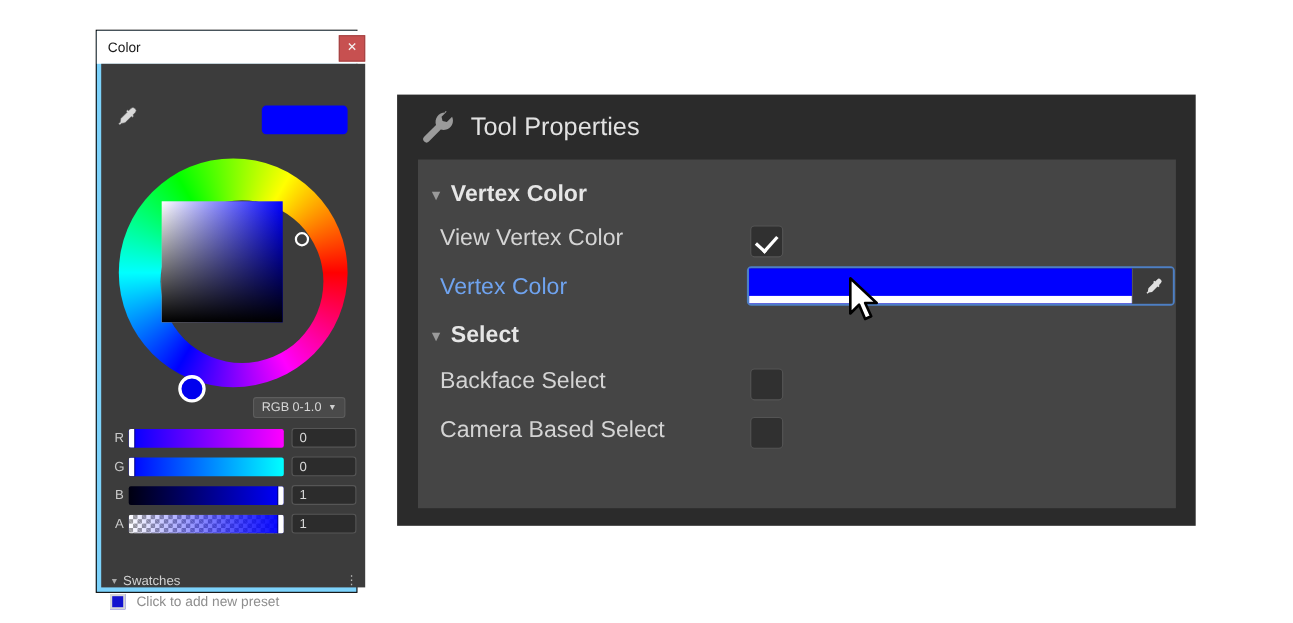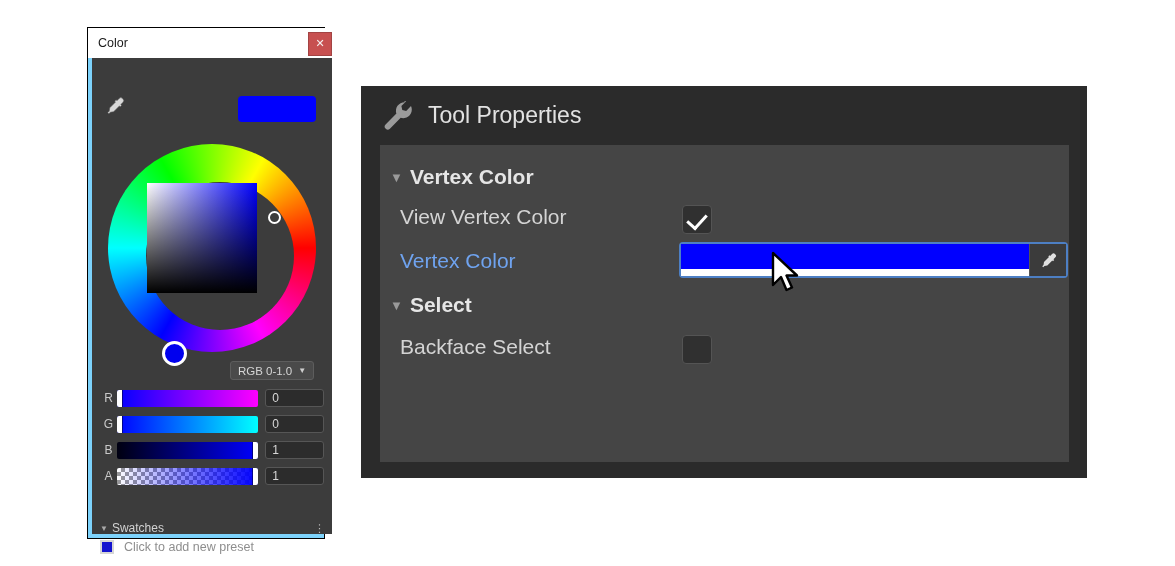--- a/index.html
+++ b/index.html
@@ -571,20 +571,24 @@
     <div class="section-header" style="top:148px">
       <span class="section-caret">▼</span>
       <span>Select</span>
     </div>
 
     <div class="prop-row" style="top:190px">
       <span class="prop-label">Backface Select</span>
       <div class="checkbox"></div>
     </div>
 
+    <div class="prop-row" style="top:234px">
+      <span class="prop-label">Camera Based Select</span>
+      <div class="checkbox"></div>
+    </div>
 
 
   </div>
 </div>
 
 <div id="color-field-wrap">
   <div id="color-field-swatch">
     <div id="color-field-alpha"></div>
   </div>
   <div id="color-field-picker">

